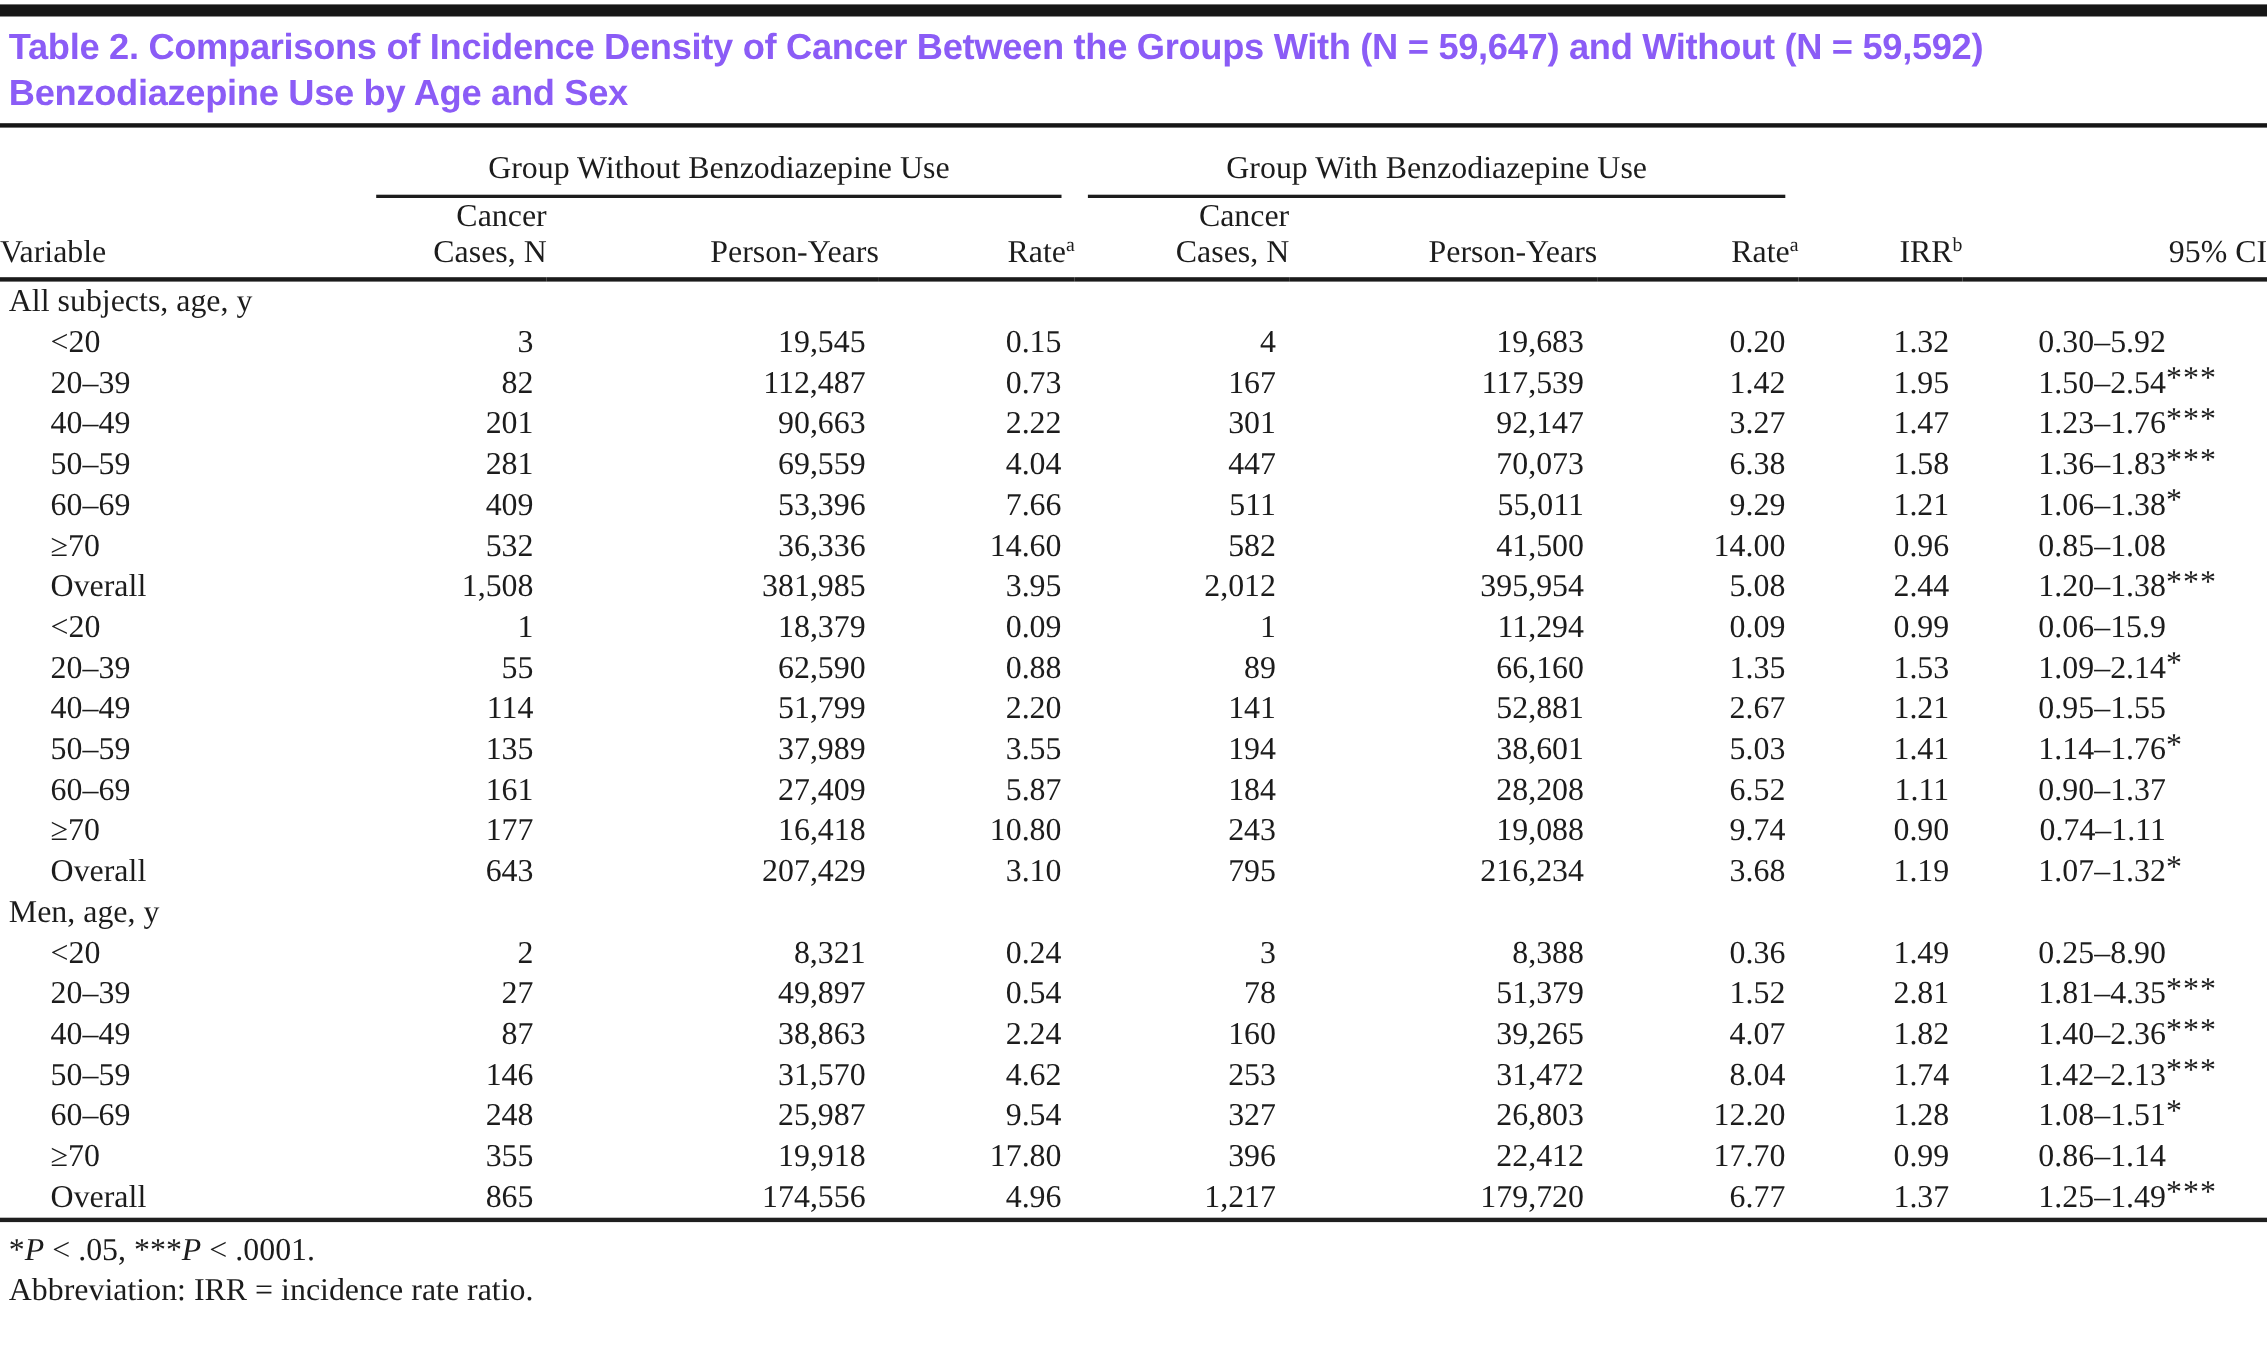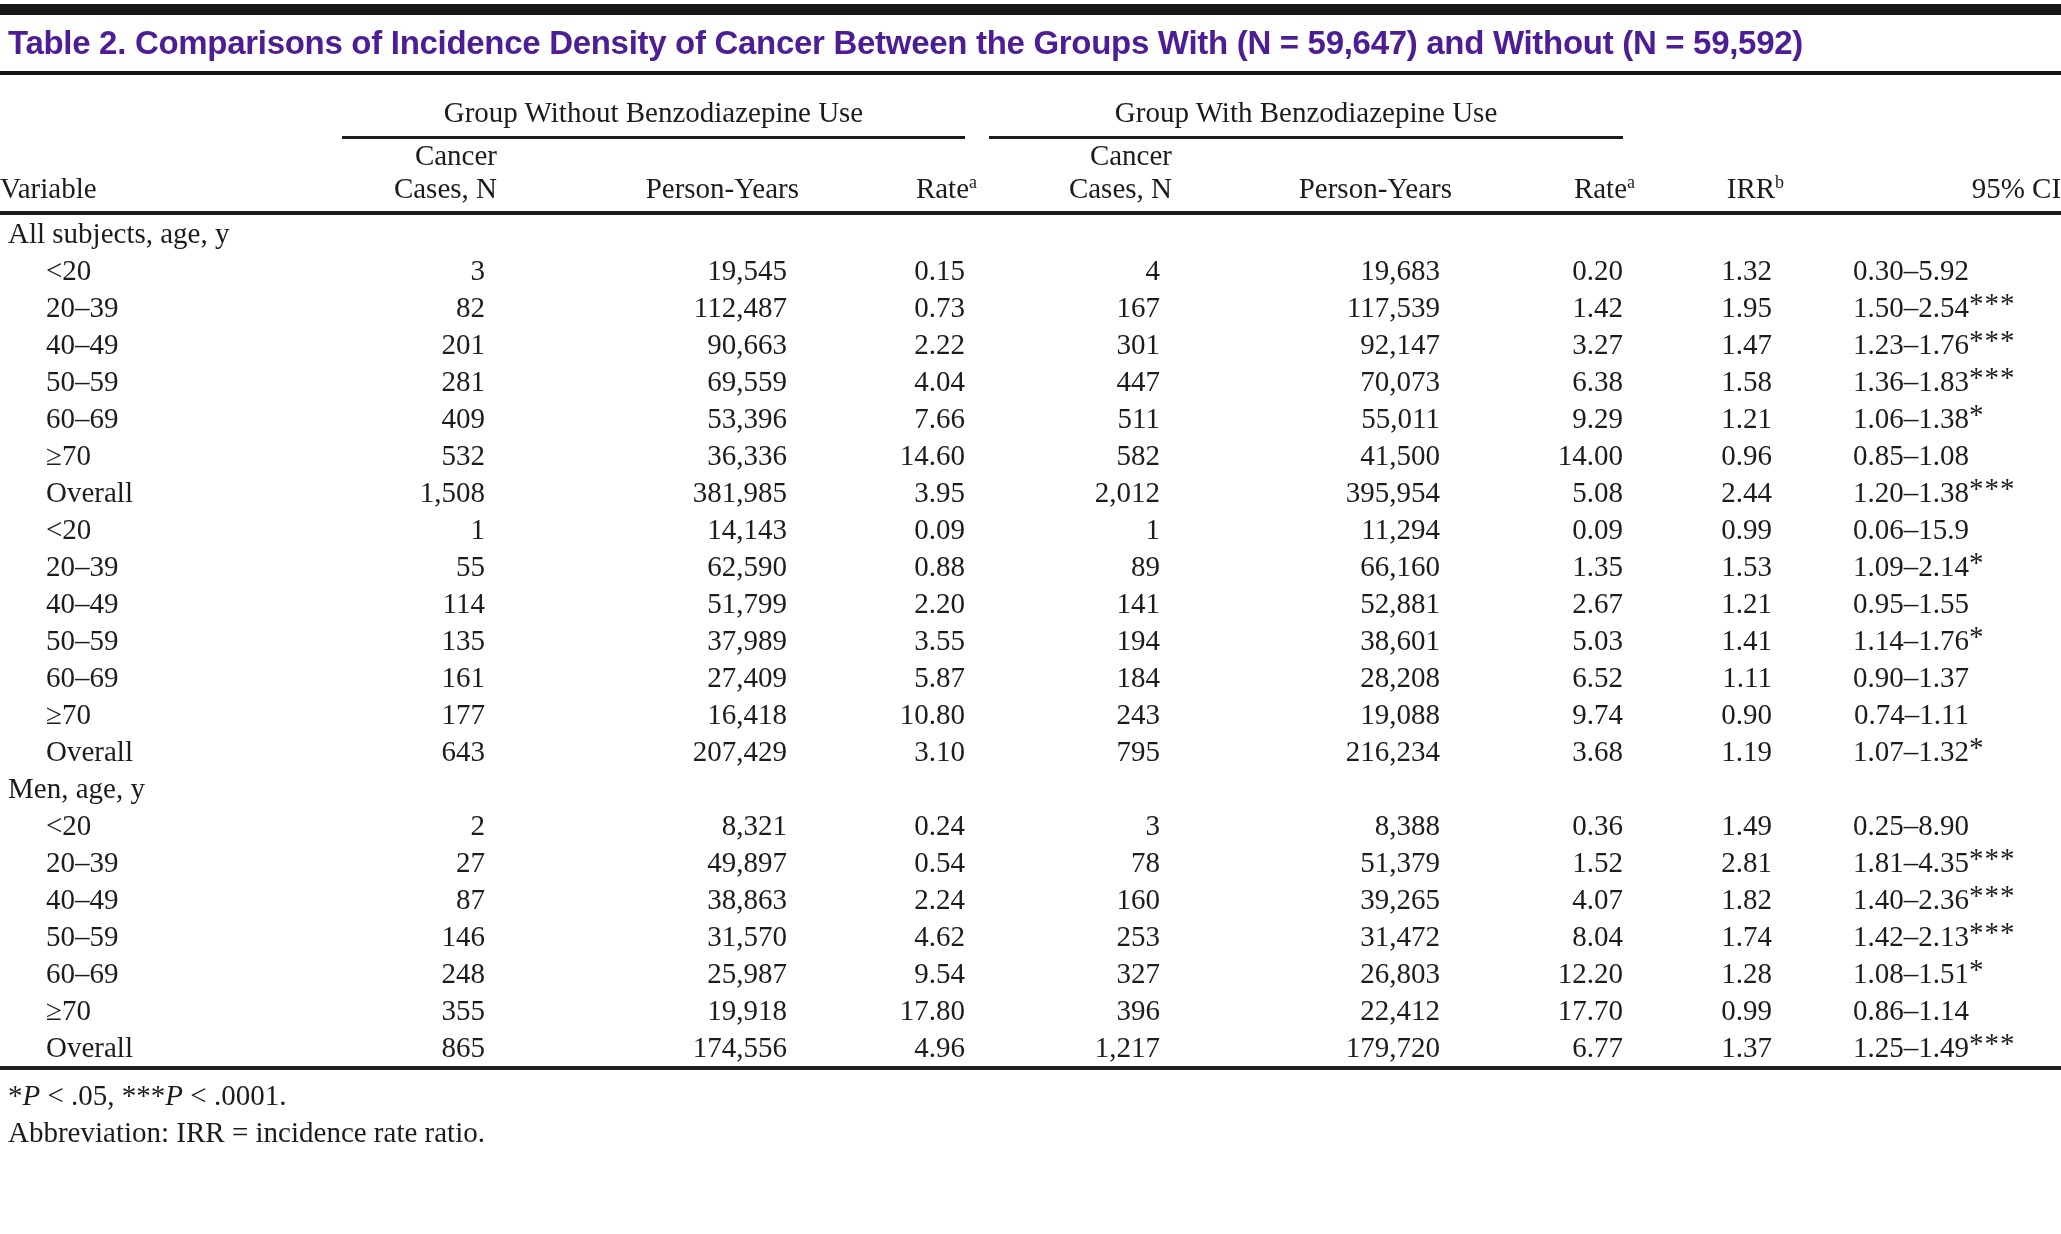--- a/index.html
+++ b/index.html
@@ -5,21 +5,21 @@
   html,body{margin:0;padding:0;background:#ffffff;}
   .page{
     width:2061px;height:1234px;box-sizing:border-box;
     background:#ffffff;color:#1c1c1c;position:relative;
     font-family:"Liberation Serif", serif;
     padding-top:4px;
   }
   .top-bar{height:11px;background:#161616;width:2061px;}
   .title-block{
     font-family:"Liberation Sans", sans-serif;
-    font-weight:700;color:#4c1d95;
+    font-weight:700;color:#8b5cf6;
     font-size:33px;line-height:41px;letter-spacing:-0.3px;
     padding:7px 10px 8px 8px;
   }
   .title-rule{border-top:4px solid #161616;width:2061px;}
   table{border-collapse:collapse;table-layout:fixed;width:2061px;font-size:29px;}
   col.c-var{width:330px;} col.c-n1{width:167px;} col.c-py1{width:302px;}
   col.c-r1{width:178px;} col.c-n2{width:195px;} col.c-py2{width:280px;}
   col.c-r2{width:183px;} col.c-irr{width:149px;} col.c-ci{width:277px;}
   thead th{font-weight:normal;vertical-align:bottom;padding:0;}
   tr.spanner-row th{height:64px;}
@@ -47,20 +47,21 @@
   .footnotes i{font-style:italic;}
 </style>
 </head>
 <body>
 
 <div class="page">
   <div class="top-bar"></div>
 
   <div class="title-block">
     <div>Table 2. Comparisons of Incidence Density of Cancer Between the Groups With (N = 59,647) and Without (N = 59,592)</div>
+    <div>Benzodiazepine Use by Age and Sex</div>
   </div>
   <div class="title-rule"></div>
 
   <table>
     <colgroup>
       <col class="c-var">
         <col class="c-n1">
         <col class="c-py1">
         <col class="c-r1">
       <col class="c-n2">
@@ -169,21 +170,21 @@
           <td class="num">3.95</td>
           <td class="num">2,012</td>
           <td class="num">395,954</td>
           <td class="num">5.08</td>
           <td class="num">2.44</td>
           <td class="num ci"><span>1.20–1.38</span><span class="stars">***</span></td>
         </tr>
         <tr>
           <td class="age">&lt;20</td>
           <td class="num">1</td>
-          <td class="num">14,143</td>
+          <td class="num">18,379</td>
           <td class="num">0.09</td>
           <td class="num">1</td>
           <td class="num">11,294</td>
           <td class="num">0.09</td>
           <td class="num">0.99</td>
           <td class="num ci"><span>0.06–15.9</span><span class="stars"></span></td>
         </tr>
         <tr>
           <td class="age">20–39</td>
           <td class="num">55</td>

